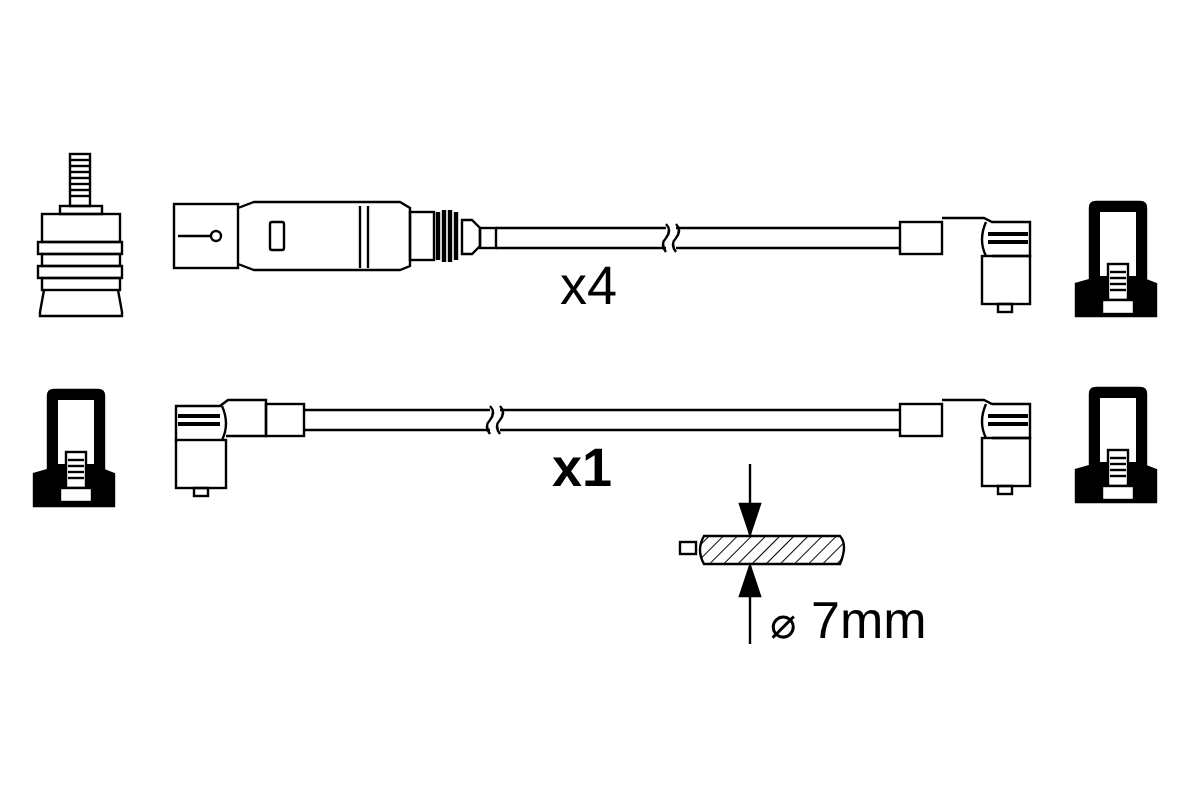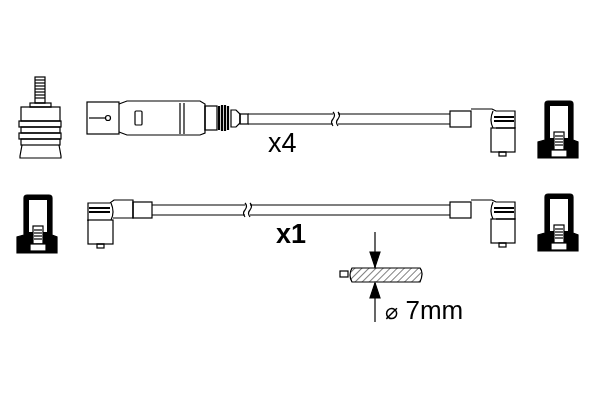--- a/index.html
+++ b/index.html
@@ -142,18 +142,18 @@
       <rect x="340" y="271" width="8" height="6"></rect>
       <path d="M352 268 L420 268 Q424 272.5 420 282 L352 282 Q348 275 352 268 Z" fill="url(#hatch)"></path>
       <line x1="375" y1="232" x2="375" y2="268"></line>
       <path d="M370 252 L380 252 L375 267 Z" fill="#000"></path>
       <line x1="375" y1="283" x2="375" y2="322"></line>
       <path d="M370 298 L380 298 L375 283 Z" fill="#000"></path>
     </g>
   </g>
 </svg>
 
-<div class="lbl qty" style="left:268px; top:130px;">x4</div>
+<div class="lbl qty" style="left:280px; top:130px;">x4</div>
 <div class="lbl qty" style="left:276px; top:221px;font-weight:bold;">x1</div>
 <div class="lbl dia" style="left:385px; top:297px;text-align:right;">
   <span style="font-size:22px;">⌀</span>
   <span>7mm</span>
 </div>
 
 </body></html>

